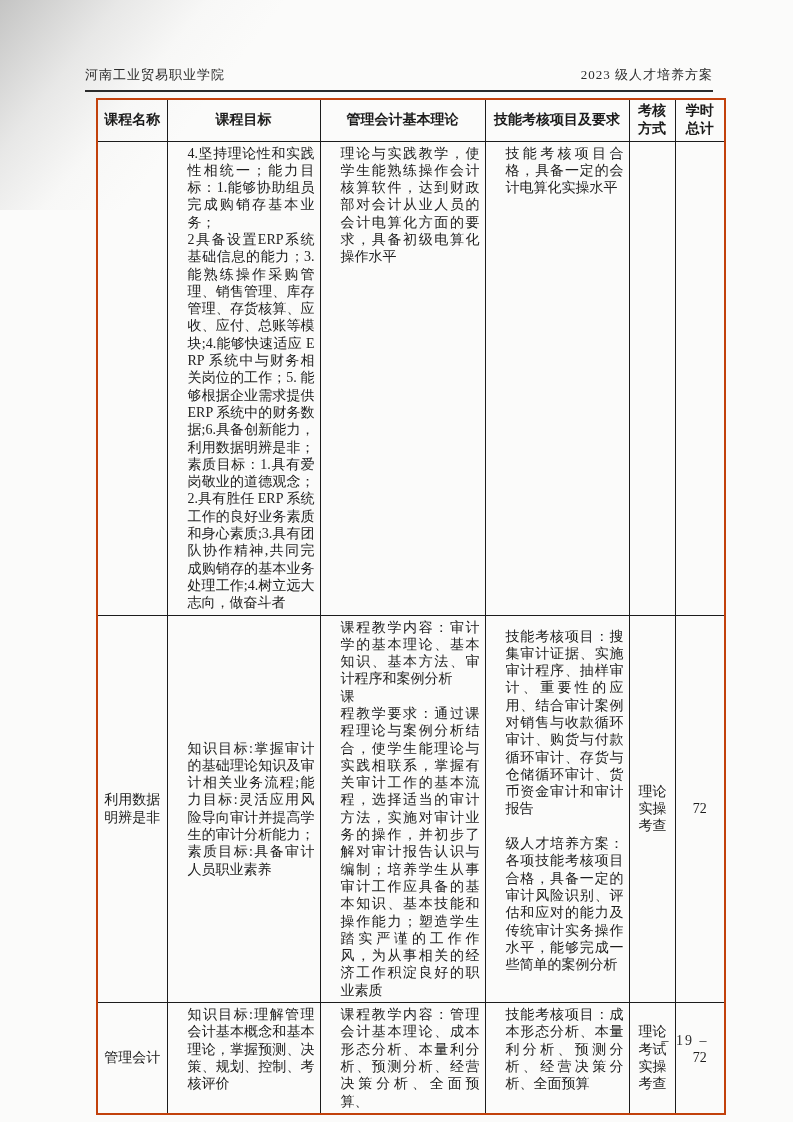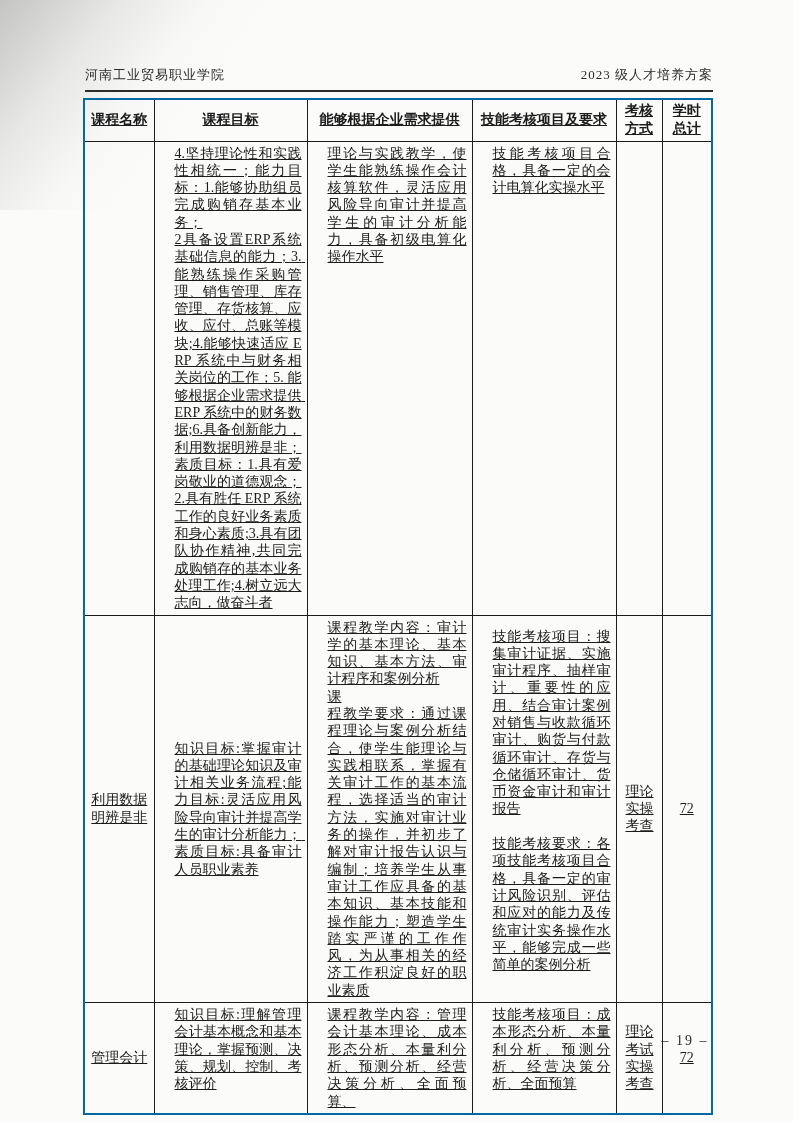--- a/index.html
+++ b/index.html
@@ -20,25 +20,24 @@
   }
   .running-header{
     position:absolute;left:85px;top:66px;width:628px;
     display:flex;justify-content:space-between;align-items:flex-end;
     font-size:13px;letter-spacing:1px;color:#2a2a2a;
   }
   .header-rule{
     position:absolute;left:85px;top:90px;width:628px;height:2px;background:#2b2b2b;
   }
   table.course-table{
-    position:absolute;left:83px;top:98px;width:628px;
+    position:absolute;left:96px;top:98px;width:628px;
     border-collapse:collapse;table-layout:fixed;
-    border:2px solid #0369a1;
+    border:2px solid #c2410c;
     font-size:14px;
-    text-decoration:underline;
   }
   .course-table th,.course-table td{
     border:1px solid #1c1c1c;
     padding:3px 5px;
     vertical-align:top;
     overflow:hidden;
     line-height:17.3px;
   }
   .course-table th{
     font-weight:bold;font-size:14px;text-align:center;vertical-align:middle;
@@ -78,47 +77,47 @@
         <col style="width:153px">
         <col style="width:165px">
       <col style="width:144px">
         <col style="width:46px">
         <col style="width:50px">
     </colgroup>
     <tbody>
         <tr class="hdr">
       <th class="prewrap">课程名称</th>
       <th class="prewrap">课程目标</th>
-      <th class="prewrap">能够根据企业需求提供</th>
+      <th class="prewrap">管理会计基本理论</th>
       <th class="prewrap">技能考核项目及要求</th>
       <th class="prewrap">考核
 方式</th>
       <th class="prewrap">学时
 总计</th>
     </tr>
 
     <tr class="r1">
       <td class="ctr vmid"></td>
       <td class="jst">4.坚持理论性和实践性相统一；能力目标：1.能够协助组员完成购销存基本业务；
 2具备设置ERP系统基础信息的能力；3. 能熟练操作采购管理、销售管理、库存管理、存货核算、应收、应付、总账等模块;4.能够快速适应 ERP 系统中与财务相关岗位的工作；5. 能够根据企业需求提供 ERP 系统中的财务数据;6.具备创新能力，利用数据明辨是非；素质目标：1.具有爱岗敬业的道德观念；2.具有胜任 ERP 系统工作的良好业务素质和身心素质;3.具有团队协作精神,共同完成购销存的基本业务处理工作;4.树立远大志向，做奋斗者</td>
-      <td class="jst">理论与实践教学，使学生能熟练操作会计核算软件，灵活应用风险导向审计并提高学生的审计分析能力，具备初级电算化操作水平</td>
+      <td class="jst">理论与实践教学，使学生能熟练操作会计核算软件，达到财政部对会计从业人员的会计电算化方面的要求，具备初级电算化操作水平</td>
       <td class="jst">技能考核项目合格，具备一定的会计电算化实操水平</td>
       <td class="ctr vmid prewrap"></td>
       <td class="ctr vmid"></td>
     </tr>
 
     <tr class="r2">
       <td class="ctr vmid">利用数据明辨是非</td>
       <td class="jst vmid">知识目标:掌握审计的基础理论知识及审计相关业务流程;能力目标:灵活应用风险导向审计并提高学生的审计分析能力； 素质目标:具备审计人员职业素养</td>
       <td class="jst">课程教学内容：审计学的基本理论、基本知识、基本方法、审计程序和案例分析
 课
 程教学要求：通过课程理论与案例分析结合，使学生能理论与实践相联系，掌握有关审计工作的基本流程，选择适当的审计方法，实施对审计业务的操作，并初步了解对审计报告认识与编制；培养学生从事审计工作应具备的基本知识、基本技能和操作能力；塑造学生踏实严谨的工作作风，为从事相关的经济工作积淀良好的职业素质</td>
       <td class="jst pt10">技能考核项目：搜集审计证据、实施审计程序、抽样审计、重要性的应用、结合审计案例对销售与收款循环审计、购货与付款循环审计、存货与仓储循环审计、货币资金审计和审计报告
 
-技能考核要求：各项技能考核项目合格，具备一定的审计风险识别、评估和应对的能力及传统审计实务操作水平，能够完成一些简单的案例分析</td>
+级人才培养方案：各项技能考核项目合格，具备一定的审计风险识别、评估和应对的能力及传统审计实务操作水平，能够完成一些简单的案例分析</td>
       <td class="ctr vmid prewrap">理论
 实操
 考查</td>
       <td class="ctr vmid">72</td>
     </tr>
 
     <tr class="r3">
       <td class="ctr vmid">管理会计</td>
       <td class="jst">知识目标:理解管理会计基本概念和基本理论，掌握预测、决策、规划、控制、考核评价</td>
       <td class="jst">课程教学内容：管理会计基本理论、成本形态分析、本量利分析、预测分析、经营决策分析、全面预算、</td>

